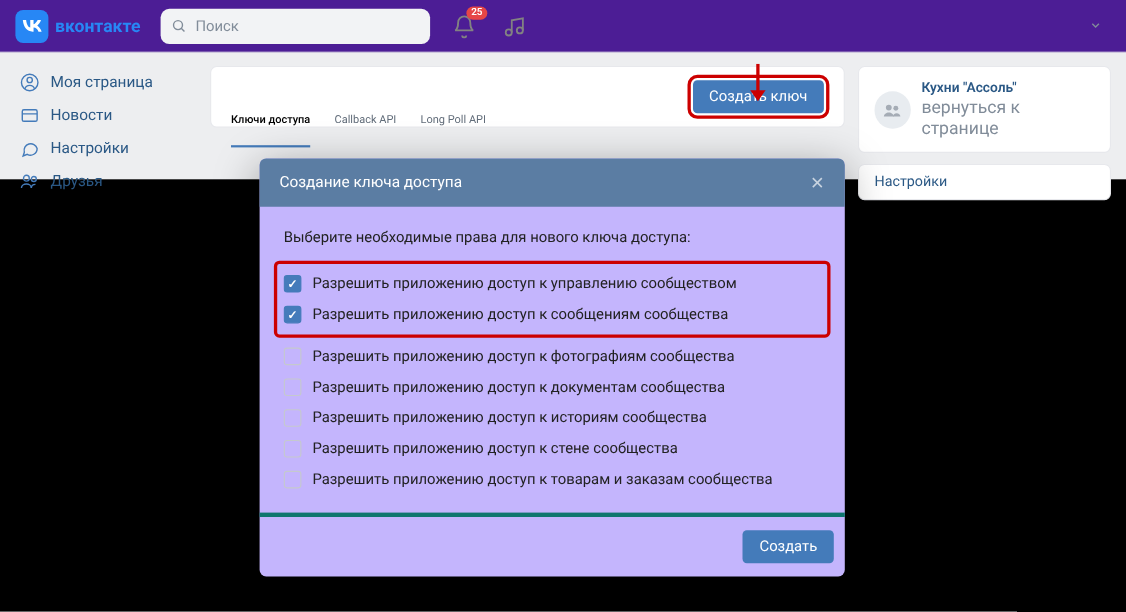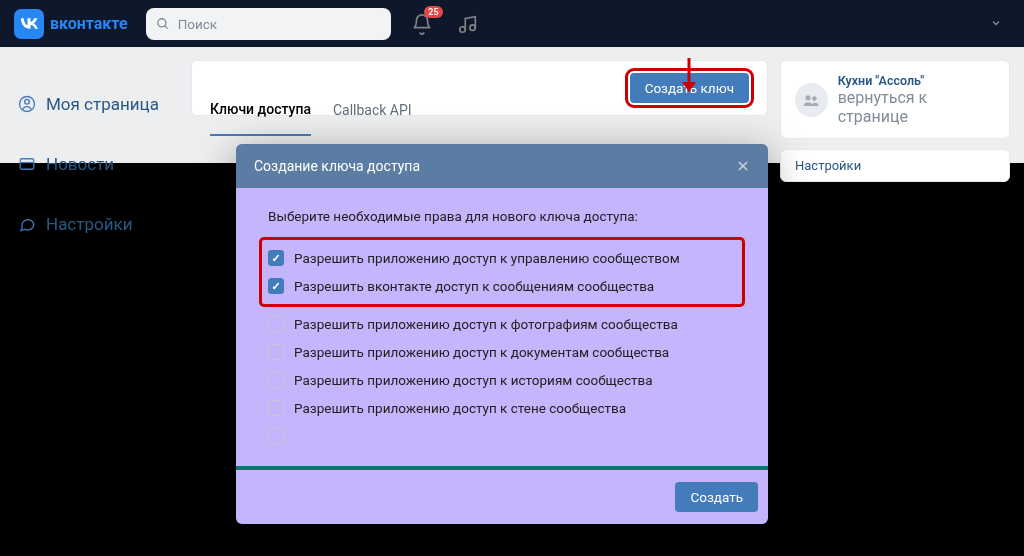--- a/index.html
+++ b/index.html
@@ -1,60 +1,60 @@
 <!DOCTYPE html>
 <html><head>
   <meta charset="utf-8">
   <style>
     * { box-sizing: border-box; margin: 0; padding: 0; font-family: -apple-system, BlinkMacSystemFont, "Segoe UI", Roboto, Helvetica, Arial, sans-serif; }
     body { background: #edeef0; width: 1024px; height: 556px; overflow: hidden; position: relative; }
     .black-bg { position: absolute; top: 163px; left: 0; right: 0; bottom: 0; background: #000; }
 
     
-    .header { height: 48px; background: #0f172a; border-bottom: 1px solid #e7e8ec; display: flex; align-items: center; padding: 0 14px; position: relative; z-index: 2; justify-content: space-between; }
+    .header { height: 48px; background: #4c1d95; border-bottom: 1px solid #e7e8ec; display: flex; align-items: center; padding: 0 14px; position: relative; z-index: 2; justify-content: space-between; }
     .logo-box { width: 30px; height: 30px; background: #2787f5; border-radius: 7px; display: flex; align-items: center; justify-content: center; margin-right: 6px; }
     .brand { color: #2787f5; font-weight: 700; font-size: 16px; margin-right: 18px; }
     .search-wrap { background: #f2f3f5; border-radius: 8px; height: 32px; width: 245px; display: flex; align-items: center; padding: 0 10px; color: #818c99; font-size: 13.5px; }
     .search-icn { margin-right: 8px; display: inline-flex; }
     .header-icons { margin-left: 20px; display: flex; align-items: center; gap: 24px; }
     .h-icn { position: relative; color: #828282; display: inline-flex; }
     .badge { position: absolute; top: -7px; right: -10px; background: #e64646; color: #fff; font-size: 9px; font-weight: 600; padding: 1px 4px; border-radius: 8px; }
     .chev { margin-left: auto; color: #818c99; padding: 6px 8px; }
 
     
     .wrap { position: relative; padding: 12px 14px; display: flex; gap: 12px; z-index: 2; }
 
     
     .sidebar { width: 165px; }
-    .sidebar .item { display: flex; align-items: center; gap: 10px; padding: 6px 4px; color: #2a5885; font-size: 17px; cursor: pointer; border-radius: 4px; margin-top: 28px; }
+    .sidebar .item { display: flex; align-items: center; gap: 10px; padding: 6px 4px; color: #2a5885; font-size: 14px; cursor: pointer; border-radius: 4px; }
     .sidebar .item svg { color: #447bba; }
 
     
     .main-panel { flex: 1; display: flex; gap: 12px; align-items: flex-start; }
     .card { background: #fff; border: 1px solid #e7e8ec; border-radius: 6px; }
     .tabs-card { flex: 1; padding: 0 18px; display: flex; align-items: center; height: 56px; position: relative; }
-    .tab { font-size: 14px; color: #626d7a; padding: 17px 0; margin-right: 22px; cursor: pointer; white-space: nowrap; margin-top: 43px; }
+    .tab { font-size: 10px; color: #626d7a; padding: 17px 0; margin-right: 22px; cursor: pointer; white-space: nowrap; margin-top: 43px; }
     .tab.active { color: #000; font-weight: 500; border-bottom: 2px solid #447bba; margin-bottom: -1px; }
     .btn-primary { background: #447bba; color: #fff; border: none; padding: 7px 15px; font-size: 13.5px; border-radius: 4px; cursor: pointer; margin-left: auto; }
     .highlight-btn { outline: 3px solid #cc0000; outline-offset: 2px; }
     .arrow-down { position: absolute; top: 58px; left: 680px; color: #cc0000; font-size: 26px; line-height: 1; z-index: 3; }
 
     
     .right { width: 230px; }
     .comm-card { padding: 12px 14px; display: flex; align-items: center; gap: 10px; }
     .avatar { width: 34px; height: 34px; background: #e8ecf0; border-radius: 50%; display: flex; align-items: center; justify-content: center; color: #a5acb5; }
     .comm-name { font-size: 12.5px; color: #2a5885; font-weight: 600; }
     .comm-sub { font-size: 16px; color: #818c99; }
     .settings-link { font-size: 13px; color: #2a5885; padding: 8px 14px; }
 
     
     .modal { position: absolute; left: 236px; top: 144px; width: 532px; background: #c4b5fd; border-radius: 6px; box-shadow: 0 10px 40px rgba(0,0,0,0.4); z-index: 10; }
     .modal-header { background: #5b7da3; color: #fff; padding: 14px 18px; font-size: 14px; border-radius: 6px 6px 0 0; display: flex; align-items: center; }
     .modal-close { margin-left: auto; cursor: pointer; color: #c9d4e0; font-size: 18px; display: inline-flex; }
-    .modal-body { padding: 20px 32px 16px; }
+    .modal-body { padding: 20px 22px 16px; }
     .modal-lead { font-size: 13.5px; margin-bottom: 16px; color: #222; }
     .perm-row { display: flex; align-items: flex-end; gap: 10px; padding: 6px 0; font-size: 13.5px; color: #222; }
     .checkbox { width: 16px; height: 16px; border: 1px solid #c5c9ce; border-radius: 3px; display: inline-flex; align-items: center; justify-content: center; flex-shrink: 0; cursor: pointer; }
     .checkbox.checked { background: #447bba; border-color: #447bba; }
     .checkbox.checked::after { content: "✓"; color: #fff; font-size: 11px; font-weight: 700; }
     .hl-group { outline: 3px solid #cc0000; padding: 4px 6px; margin: 0 -6px 6px; border-radius: 2px; }
     .modal-footer { border-top: 4px solid #0f766e; padding: 12px 10px; display: flex; justify-content: flex-end; }
   </style>
 </head>
 <body>
@@ -117,26 +117,36 @@
           <line x1="3" y1="10" x2="21" y2="10"></line>
         </svg>
       <span>Новости</span>
     </div>
     <div class="item">
       <svg width="18" height="18" viewBox="0 0 24 24" fill="none" stroke="currentColor" stroke-width="1.7">
           <path d="M21 12a8 8 0 01-12 7L4 21l1.5-4.5A8 8 0 1121 12z"></path>
         </svg>
       <span>Настройки</span>
     </div>
+    <div class="item">
+      <svg width="18" height="18" viewBox="0 0 24 24" fill="none" stroke="currentColor" stroke-width="1.7">
+          <circle cx="8" cy="8" r="3.5"></circle>
+          <circle cx="17" cy="9" r="3"></circle>
+          <path d="M2 20c0-3 3-5 6-5s6 2 6 5"></path>
+          <path d="M14 20c0-2.5 2-4.5 5-4.5"></path>
+        </svg>
+      <span>Друзья</span>
+    </div>
   </div>
 
   <div class="main-panel">
     <div class="card tabs-card">
       <div class="tab active"><span>Ключи доступа</span></div>
       <div class="tab"><span>Callback API</span></div>
+      <div class="tab"><span>Long Poll API</span></div>
       <button class="btn-primary highlight-btn">Создать ключ</button>
     </div>
 
     <div class="right">
       <div class="card comm-card">
         <div class="avatar">
           <svg width="18" height="18" viewBox="0 0 24 24" fill="currentColor">
               <circle cx="8" cy="9" r="3.5"></circle>
               <circle cx="16.5" cy="10" r="3"></circle>
               <path d="M2 20c0-3 3-5 6-5s6 2 6 5z"></path>
@@ -175,21 +185,21 @@
   <div class="modal-body">
     <div class="modal-lead">Выберите необходимые права для нового ключа доступа:</div>
 
     <div class="hl-group">
       <div class="perm-row">
         <span class="checkbox checked"></span>
         <span>Разрешить приложению доступ к управлению сообществом</span>
       </div>
       <div class="perm-row">
         <span class="checkbox checked"></span>
-        <span>Разрешить вконтакте доступ к сообщениям сообщества</span>
+        <span>Разрешить приложению доступ к сообщениям сообщества</span>
       </div>
     </div>
 
     <div class="perm-row">
       <span class="checkbox"></span>
       <span>Разрешить приложению доступ к фотографиям сообщества</span>
     </div>
     <div class="perm-row">
       <span class="checkbox"></span>
       <span>Разрешить приложению доступ к документам сообщества</span>
@@ -197,18 +207,19 @@
     <div class="perm-row">
       <span class="checkbox"></span>
       <span>Разрешить приложению доступ к историям сообщества</span>
     </div>
     <div class="perm-row">
       <span class="checkbox"></span>
       <span>Разрешить приложению доступ к стене сообщества</span>
     </div>
     <div class="perm-row">
       <span class="checkbox"></span>
+      <span>Разрешить приложению доступ к товарам и заказам сообщества</span>
     </div>
   </div>
   <div class="modal-footer">
     <button class="btn-primary">Создать</button>
   </div>
 </div>
 
 </body></html>

